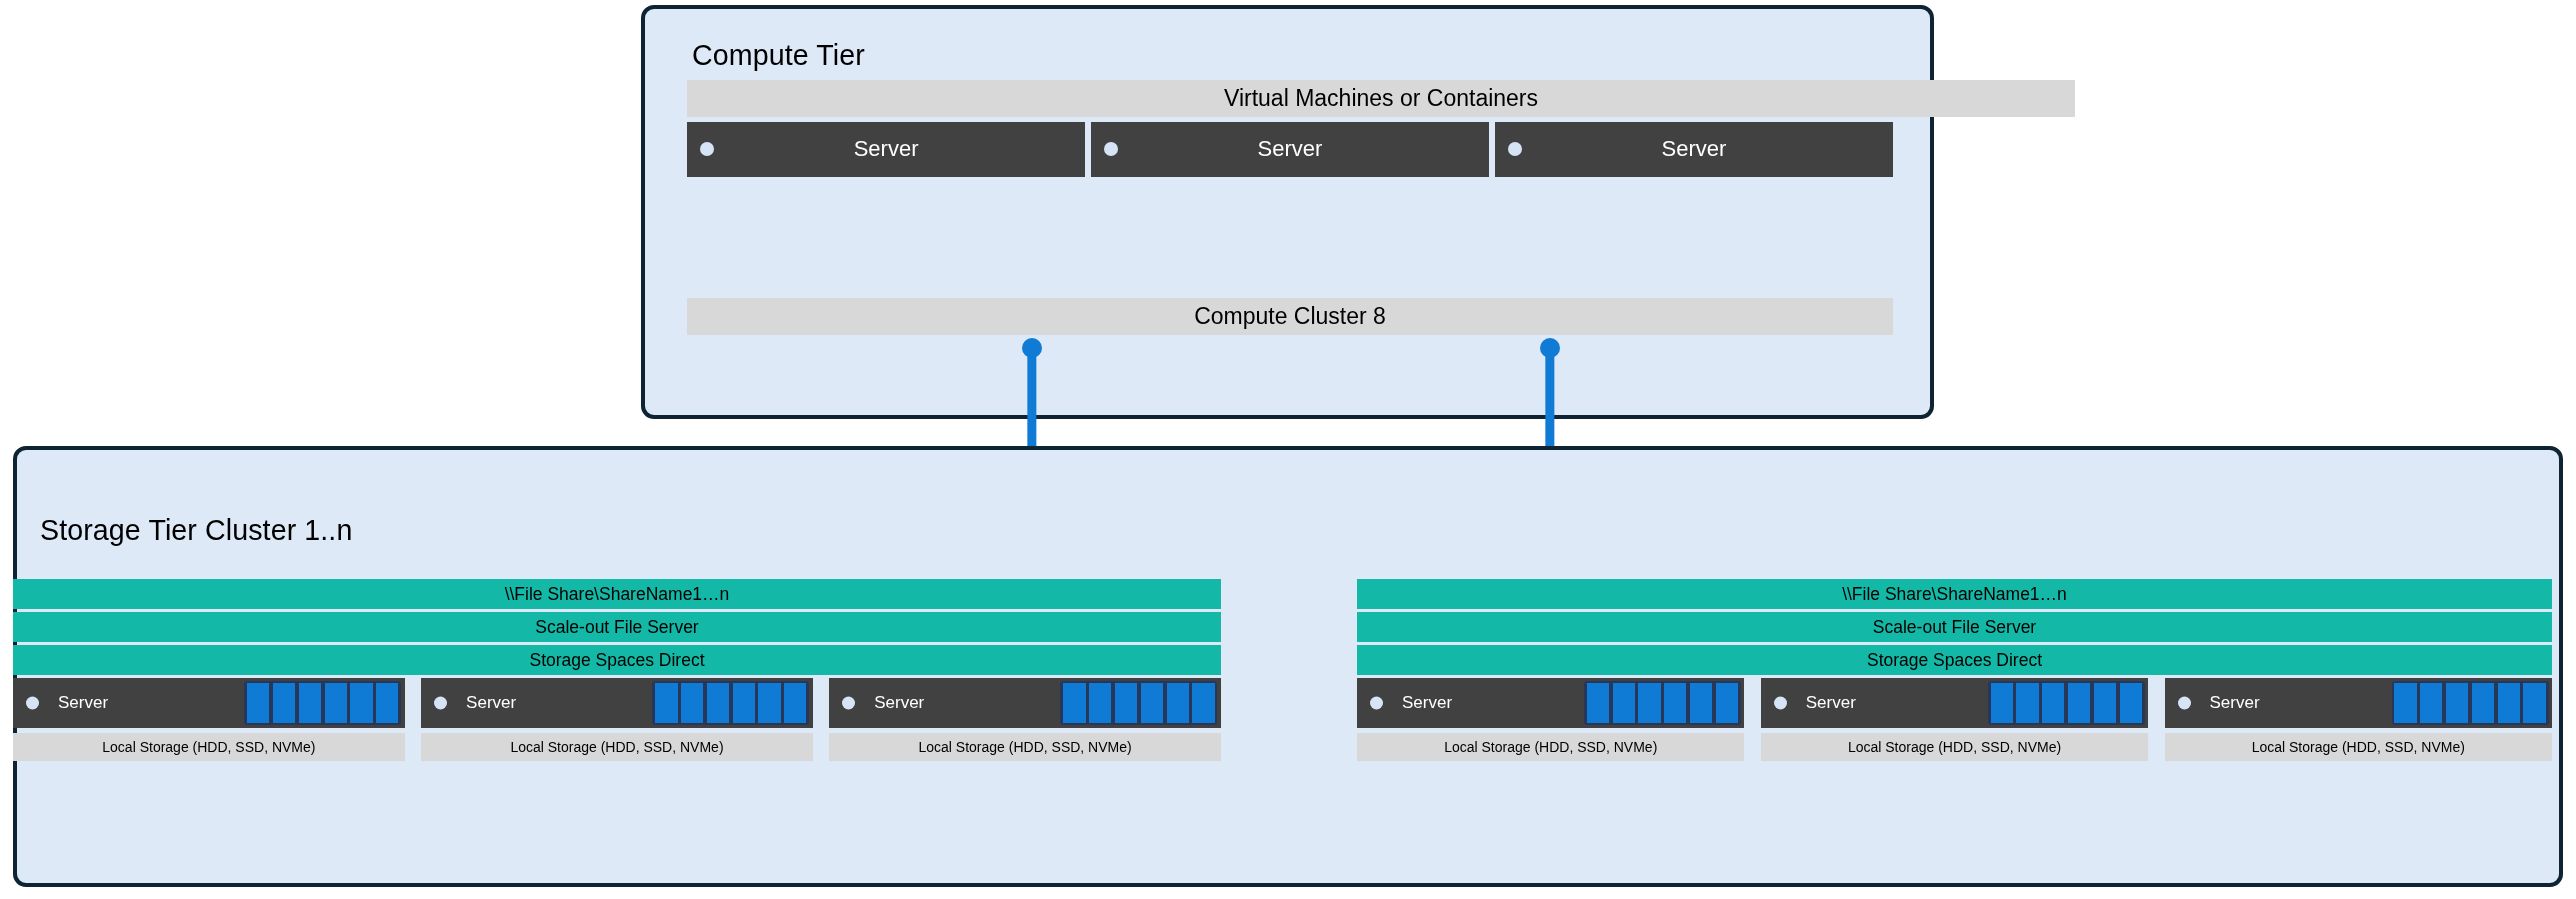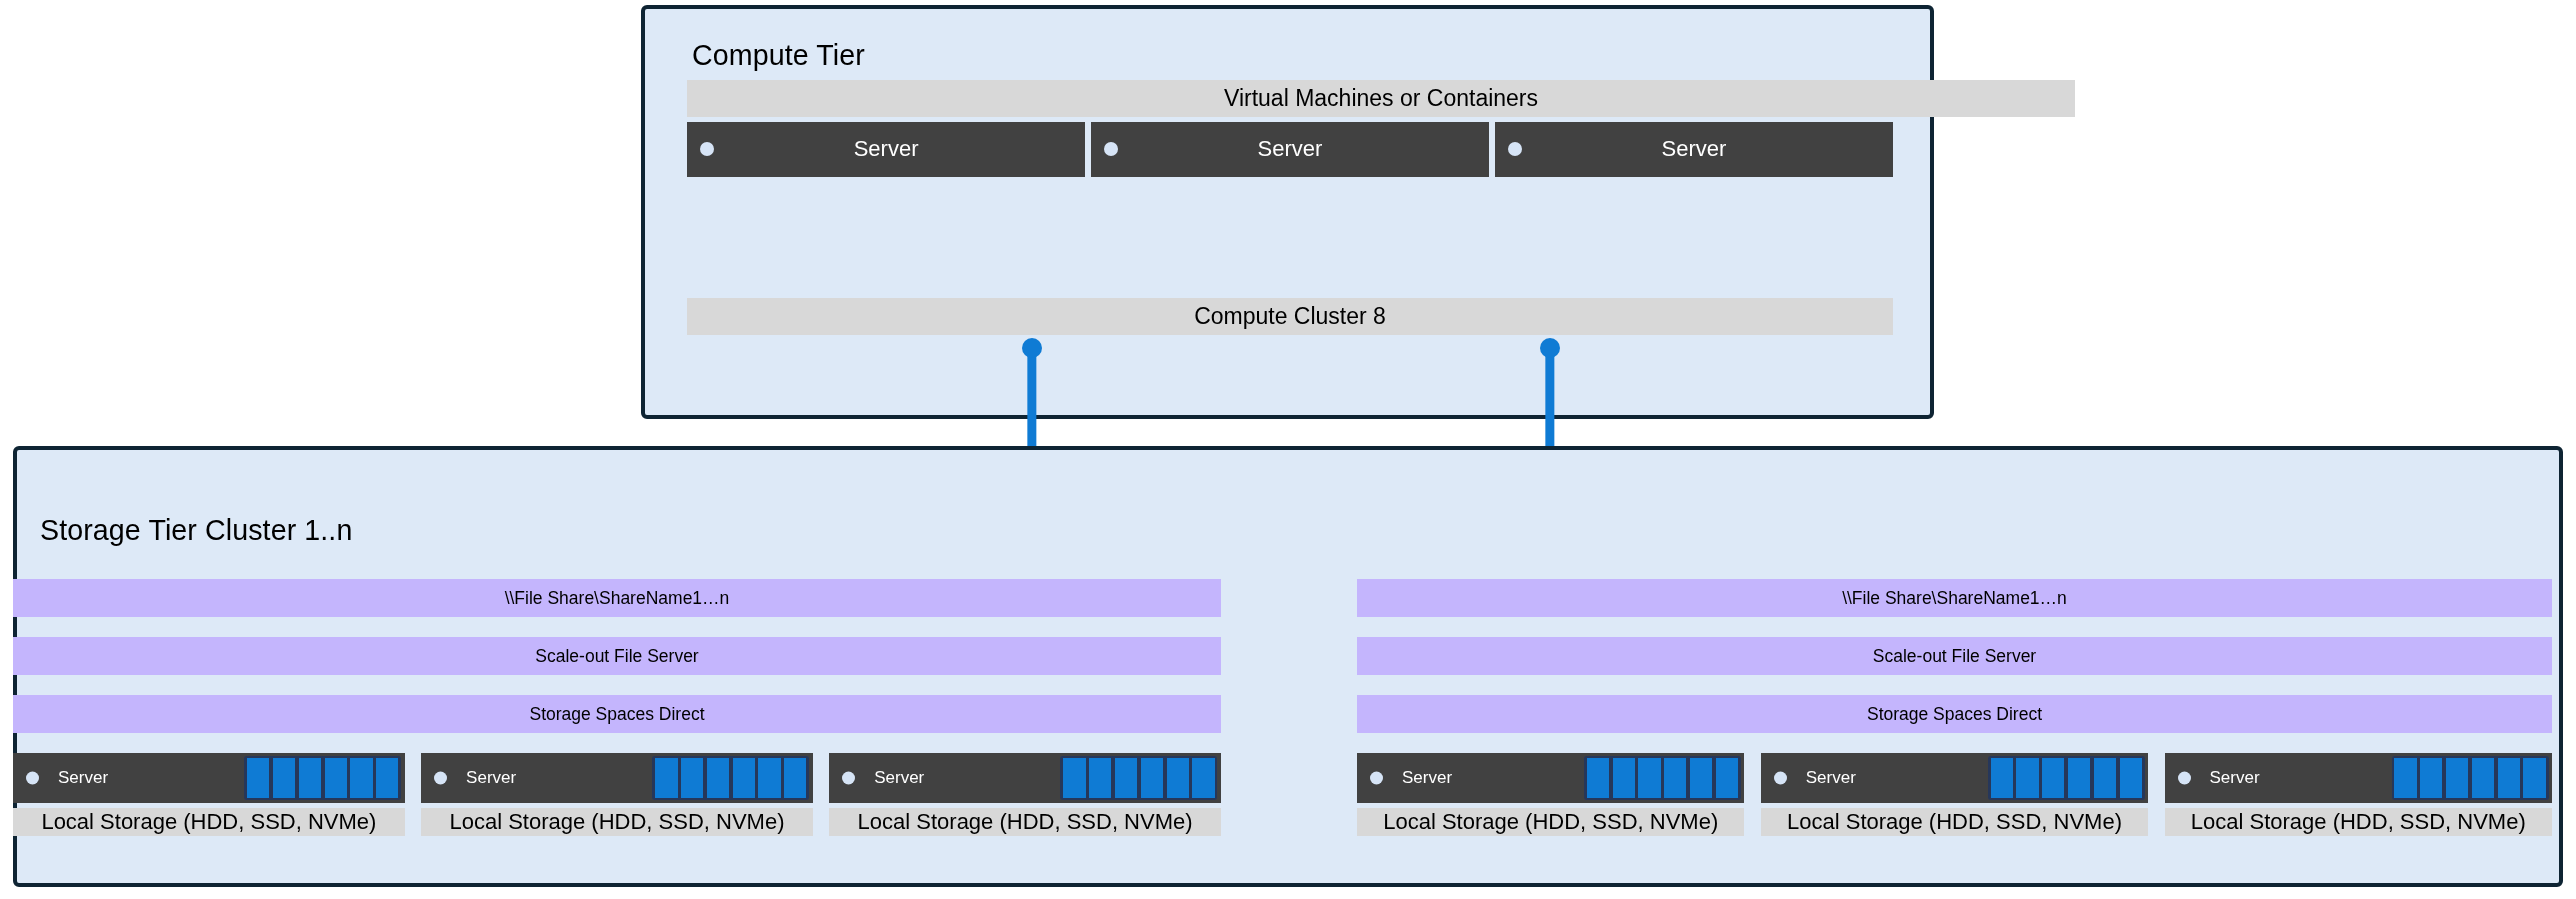--- a/index.html
+++ b/index.html
@@ -13,21 +13,21 @@
     position: relative;
     font-family: "Liberation Sans", sans-serif;
     overflow: hidden;
   }
 
   
   .tier {
     position: absolute;
     background: #DDE9F7;
     border: 4.1px solid #0E2433;
-    border-radius: 6px;
+    border-radius: 13px;
     box-sizing: border-box;
   }
   #compute-tier {
     left: 641px;
     top: 4.7px;
     width: 1293px;
     height: 414px;
   }
   #storage-tier {
     left: 13px;
@@ -166,23 +166,23 @@
   .storage-cluster {
     position: absolute;
     top: 579px;
   }
   #storage-cluster-left  { left: 13px;   width: 1208px; }
   #storage-cluster-right { left: 1357px; width: 1195px; }
 
   .stack-band {
     position: relative;
     width: 100%;
-    height: 38px;
-    margin-bottom: 20px;
-    background: #c4b5fd;
+    height: 30px;
+    margin-bottom: 3px;
+    background: #14b8a6;
     display: flex;
     align-items: center;
     justify-content: center;
     font-size: 17.5px;
     color: #000000;
     box-sizing: border-box;
   }
 
   .node-row {
     display: flex;
@@ -235,21 +235,21 @@
     background: #0F7BD4;
   }
 
   .node-footer {
     margin-top: 4.7px;
     height: 28px;
     background: #D8D8D8;
     display: flex;
     align-items: center;
     justify-content: center;
-    font-size: 22px;
+    font-size: 14px;
     color: #000000;
     white-space: nowrap;
   }
 </style>
 </head>
 <body>
 
 <div class="tier" id="compute-tier">
 
   <div class="tier-title" id="compute-tier-title">Compute Tier</div>

